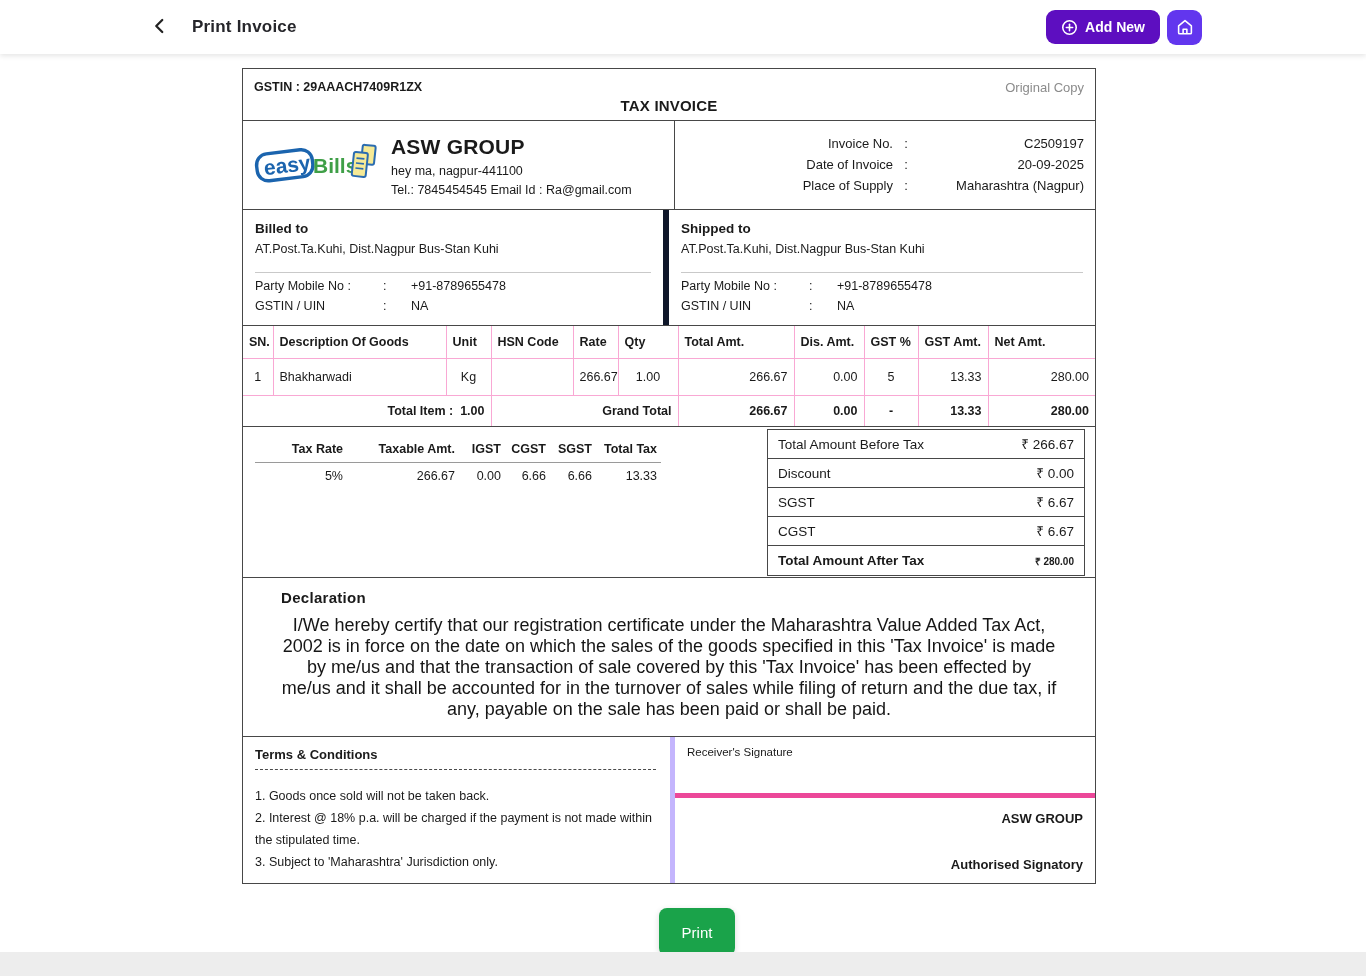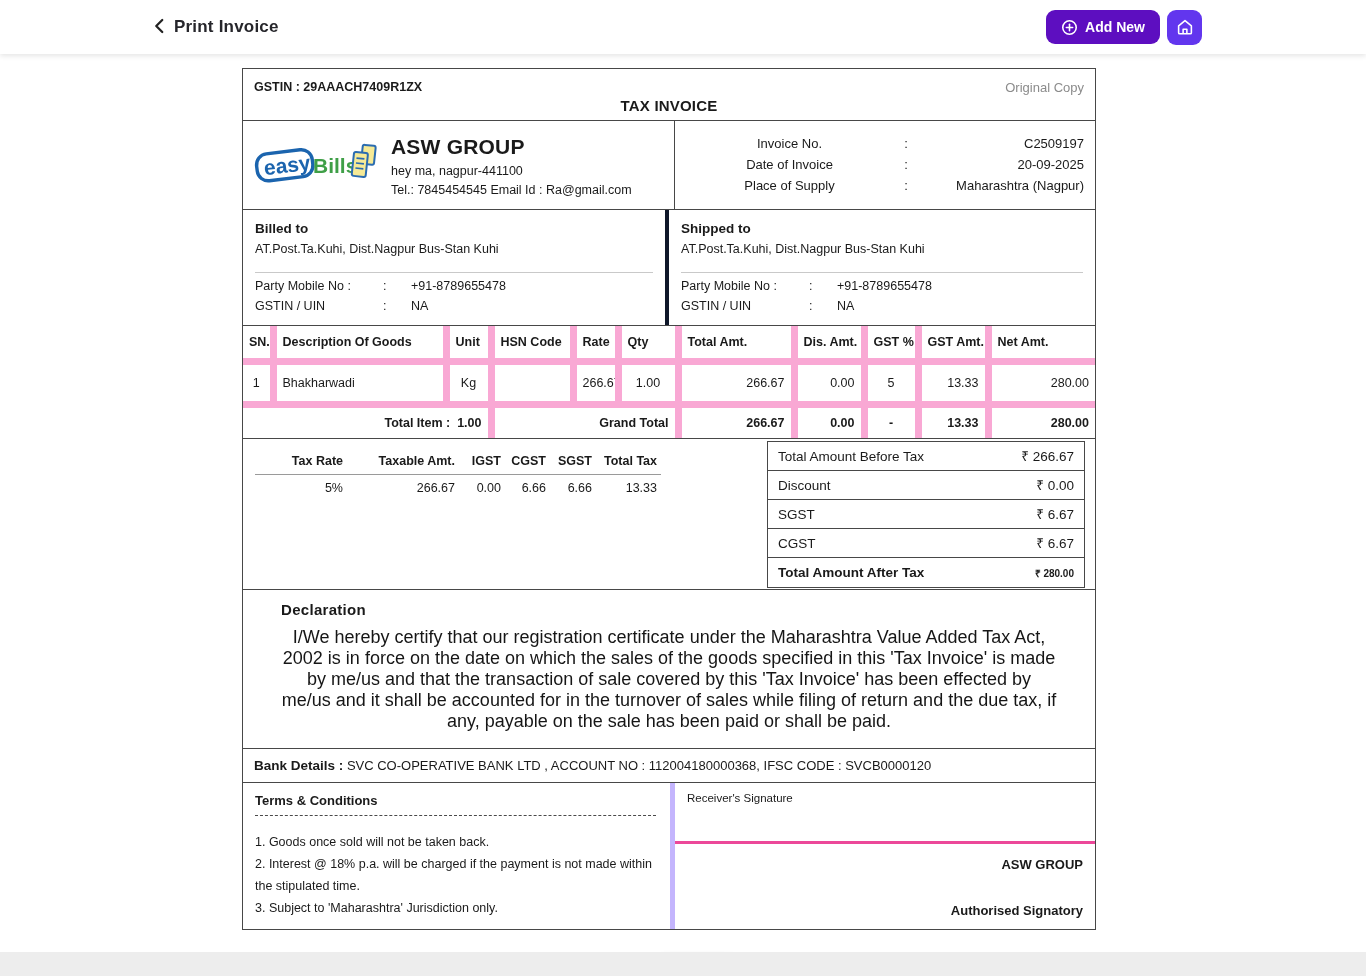--- a/index.html
+++ b/index.html
@@ -1,21 +1,21 @@
 <!DOCTYPE html>
 <html><head>
 <meta charset="utf-8">
 <style>
   * { margin:0; padding:0; box-sizing:border-box; }
   html,body { width:1366px; height:976px; background:#ffffff; font-family:"Liberation Sans", sans-serif; color:#1a1a1a; overflow:hidden; }
 
   
   .topbar { height:54px; background:#fff; display:flex; align-items:center; padding:0 164px 0 146px; box-shadow:0 2px 5px rgba(0,0,0,0.10); position:relative; z-index:5; }
   .back-btn { width:28px; height:28px; border:none; background:transparent; cursor:pointer; display:flex; align-items:center; justify-content:center; }
-  .topbar-title { font-size:17px; font-weight:700; color:#26262b; letter-spacing:.2px; }
+  .topbar-title { font-size:17px; font-weight:700; color:#26262b; margin-left:18px; letter-spacing:.2px; }
   .topbar-right { margin-left:auto; display:flex; align-items:center; gap:7px; }
   .addnew-btn { background:#5D0EC0; color:#fff; border:none; border-radius:9px; height:34px; padding:0 15px; font-size:14px; font-weight:700; display:flex; align-items:center; gap:7px; cursor:pointer; font-family:"Liberation Sans", sans-serif; }
   .home-btn { background:#6236EE; border:none; border-radius:9px; width:35px; height:35px; display:flex; align-items:center; justify-content:center; cursor:pointer; }
 
   
   .sheet-area { padding-top:14px; }
   .invoice { width:854px; margin-left:242px; border:1px solid #474747; background:#fff; }
   .sec { border-top:1px solid #474747; }
   .sec:first-child { border-top:none; }
 
@@ -27,38 +27,38 @@
 
   
   .company-row { display:flex; }
   .company-left { width:432px; border-right:1px solid #474747; padding:12px 10px; display:flex; align-items:flex-start; }
   .logo-box { width:126px; height:58px; flex:none; }
   .company-text { padding-left:12px; padding-top:2px; }
   .company-name { font-size:21px; font-weight:700; letter-spacing:.2px; }
   .company-line { font-size:12.5px; margin-top:5px; }
   .company-right { flex:1; padding:12px 11px; }
   .meta-row { display:flex; font-size:13px; line-height:21px; }
-  .meta-label { flex:1; text-align:center; }
+  .meta-label { flex:1; text-align:right; }
   .meta-colon { width:26px; text-align:center; }
   .meta-value { width:165px; text-align:right; }
 
   
   .parties { display:flex; }
   .party { width:50%; padding:11px 12px 12px; }
-  .party:first-child { border-right:4px solid #0f172a; }
+  .party:first-child { border-right:6px solid #0f172a; }
   .party-title { font-size:13.5px; font-weight:700; }
   .party-address { font-size:12.5px; margin-top:6px; }
   .party-divider { border-top:1px solid #c9c9c9; margin-top:16px; }
   .party-row { display:flex; font-size:12.5px; margin-top:6px; }
   .party-label { width:128px; }
   .party-colon { width:28px; }
 
   
   table.items { width:100%; border-collapse:collapse; border-style:hidden; table-layout:fixed; }
-  table.items th, table.items td { border:7px solid #f9a8d4; font-size:12.5px; padding:9px 6px; overflow:hidden; white-space:nowrap; }
+  table.items th, table.items td { border:1px solid #f9a8d4; font-size:12.5px; padding:9px 6px; overflow:hidden; white-space:nowrap; }
   table.items th { text-align:left; font-weight:700; }
   td.c { text-align:center; } td.r { text-align:right; } td.l { text-align:left; }
   tr.item-row td { padding:11px 6px; }
   tr.items-footer td { font-weight:700; padding:8px 6px; }
 
   
   .tax-summary { display:flex; min-height:149px; }
   .tax-left { flex:1; padding:13px 0 0 12px; }
   table.tax { width:406px; border-collapse:collapse; }
   table.tax th { font-size:12.5px; font-weight:700; text-align:right; padding:2px 4px 6px; border-bottom:1px solid #9a9a9a; }
@@ -77,21 +77,21 @@
   
   .bank { padding:9px 11px; font-size:13px; }
   .bank b { font-size:13.5px; }
 
   
   .terms-sign { display:flex; min-height:141px; }
   .terms-cell { width:432px; border-right:5px solid #c4b5fd; padding:10px 14px 10px 12px; }
   .terms-title { font-size:13px; font-weight:700; padding-bottom:7px; border-bottom:1px dashed #4a4a4a; }
   .terms-list { margin-top:15px; font-size:12.5px; line-height:22px; }
   .sign-cell { flex:1; display:flex; flex-direction:column; }
-  .sign-top { height:61px; border-bottom:3px solid #ec4899; padding:9px 12px; font-size:11.5px; }
+  .sign-top { height:61px; border-bottom:5px solid #ec4899; padding:9px 12px; font-size:11.5px; }
   .sign-bottom { flex:1; display:flex; flex-direction:column; justify-content:space-between; align-items:flex-end; padding:13px 12px 11px; }
   .sign-company, .sign-auth { font-size:13px; font-weight:700; }
 
   
   .print-wrap { display:flex; justify-content:center; padding:24px 0 10px; margin-left:28px; }
   .print-btn { background:#1AA34A; color:#fff; border:none; border-radius:8px; width:76px; height:48px; font-size:15px; font-weight:400; cursor:pointer; box-shadow:0 2px 6px rgba(0,0,0,0.15); font-family:"Liberation Sans", sans-serif; }
 
   .page-footer-strip { position:fixed; left:0; right:0; bottom:0; height:24px; background:#ededed; }
 
   
@@ -328,23 +328,20 @@
           <span class="sum-val">₹ 280.00</span>
         </div>
       </div>
     </div>
 
     <div class="sec declaration">
       <div class="decl-title">Declaration</div>
       <div class="decl-text">I/We hereby certify that our registration certificate under the Maharashtra Value Added Tax Act, 2002 is in force on the date on which the sales of the goods specified in this 'Tax Invoice' is made by me/us and that the transaction of sale covered by this 'Tax Invoice' has been effected by me/us and it shall be accounted for in the turnover of sales while filing of return and the due tax, if any, payable on the sale has been paid or shall be paid.</div>
     </div>
 
-    <div class="sec bank">
-      <b>Bank Details :</b><span> SVC CO-OPERATIVE BANK LTD , ACCOUNT NO : 112004180000368, IFSC CODE : SVCB0000120</span>
-    </div>
 
     <div class="sec terms-sign">
       <div class="terms-cell">
         <div class="terms-title">Terms &amp; Conditions</div>
         <div class="terms-list">
           <div>1. Goods once sold will not be taken back.</div>
           <div>2. Interest @ 18% p.a. will be charged if the payment is not made within the stipulated time.</div>
           <div>3. Subject to 'Maharashtra' Jurisdiction only.</div>
         </div>
       </div>

